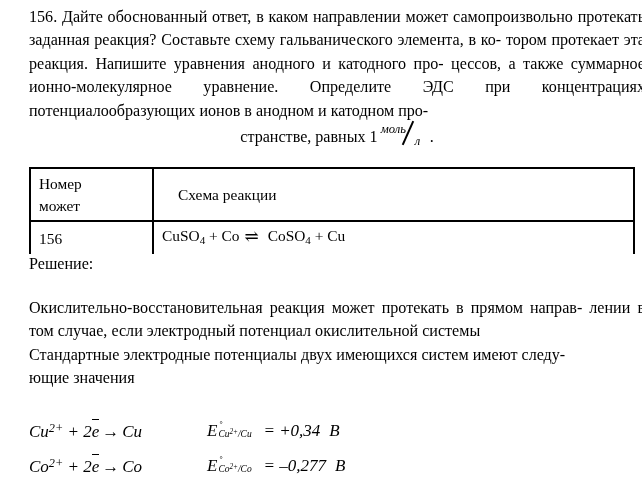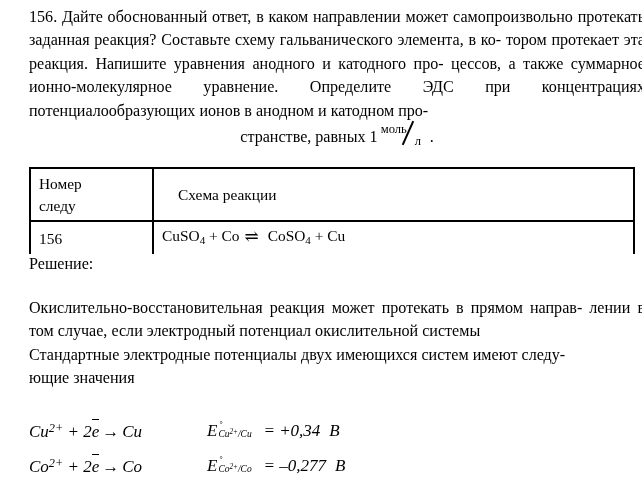--- a/index.html
+++ b/index.html
@@ -45,20 +45,21 @@
 
   
   .frac {
     display: inline-block;
     position: relative;
     vertical-align: -0.30em;
     margin: 0 1px 0 3px;
     white-space: nowrap;
     height: 1.55em;
     width: 48px;
+    font-style: italic;
   }
   .frac .num {
     position: absolute;
     left: 0;
     top: -0.30em;
     font-size: 12.6px;
     letter-spacing: 0px;
   }
   .frac .bar {
     position: absolute;
@@ -231,21 +232,21 @@
     <div class="last-line">
       <span>странстве, равных 1</span><span class="frac"><span class="num">моль</span><span class="bar"></span><span class="den">л</span></span><span>.</span>
     </div>
   </div>
 
   <table class="task-table">
     <tbody>
         <tr class="header-row">
       <td class="col-num">
         <span>Номер</span><br>
-        <span>следу</span>
+        <span>может</span>
       </td>
       <td class="col-scheme">Схема реакции</td>
     </tr>
     <tr class="data-row">
       <td class="col-num">156</td>
       <td class="col-scheme">
         <span><span>CuSO</span><sub>4</sub></span>
         <span>+</span>
         <span>Co</span><span class="eqarrow">⇌</span>
         <span><span>CoSO</span><sub>4</sub></span>

